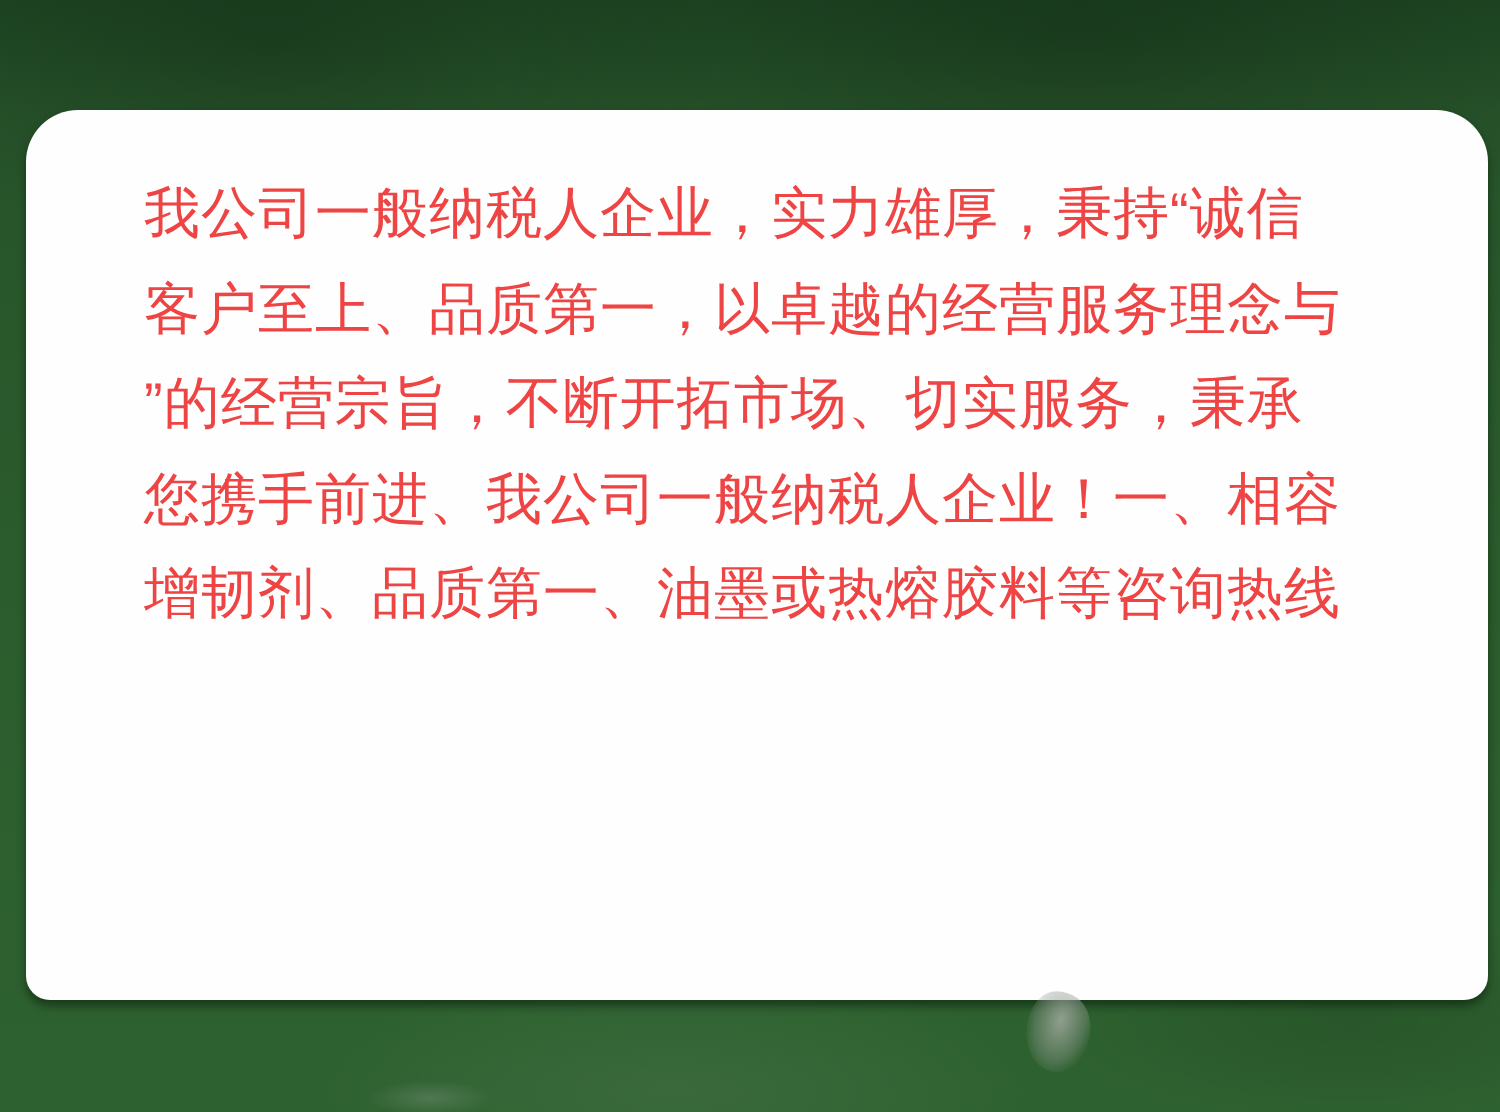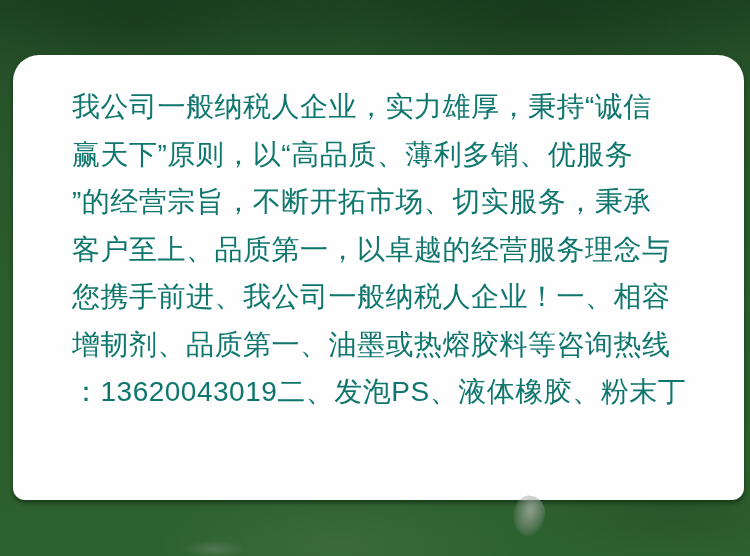--- a/index.html
+++ b/index.html
@@ -33,21 +33,21 @@
     height: 445px;
     background: #fdfefd;
     border-radius: 26px 26px 12px 12px;
     box-shadow: 0 3px 4px rgba(8, 28, 10, 0.55);
   }
   .paragraph {
     position: absolute;
     left: 59px;
     top: 28px;
     right: 30px;
-    color: #0f766e;
+    color: #ef4444;
     font-size: 28px;
     line-height: 47.5px;
     letter-spacing: 0.5px;
   }
   .line {
     white-space: nowrap;
     height: 47.5px;
     overflow: visible;
   }
   .smudge-1 {
@@ -76,24 +76,22 @@
 </style>
 </head>
 <body>
 
 <div class="screen">
   <div class="bg-texture"></div>
 
   <div class="card">
     <div class="paragraph">
       <div class="line">我公司一般纳税人企业，实力雄厚，秉持“诚信</div>
-      <div class="line">赢天下”原则，以“高品质、薄利多销、优服务</div>
+      <div class="line">客户至上、品质第一，以卓越的经营服务理念与</div>
       <div class="line">”的经营宗旨，不断开拓市场、切实服务，秉承</div>
-      <div class="line">客户至上、品质第一，以卓越的经营服务理念与</div>
       <div class="line">您携手前进、我公司一般纳税人企业！一、相容</div>
       <div class="line">增韧剂、品质第一、油墨或热熔胶料等咨询热线</div>
-      <div class="line">：13620043019二、发泡PS、液体橡胶、粉末丁</div>
     </div>
   </div>
 
   <div class="smudge-1"></div>
   <div class="smudge-2"></div>
 </div>
 
 </body></html>

